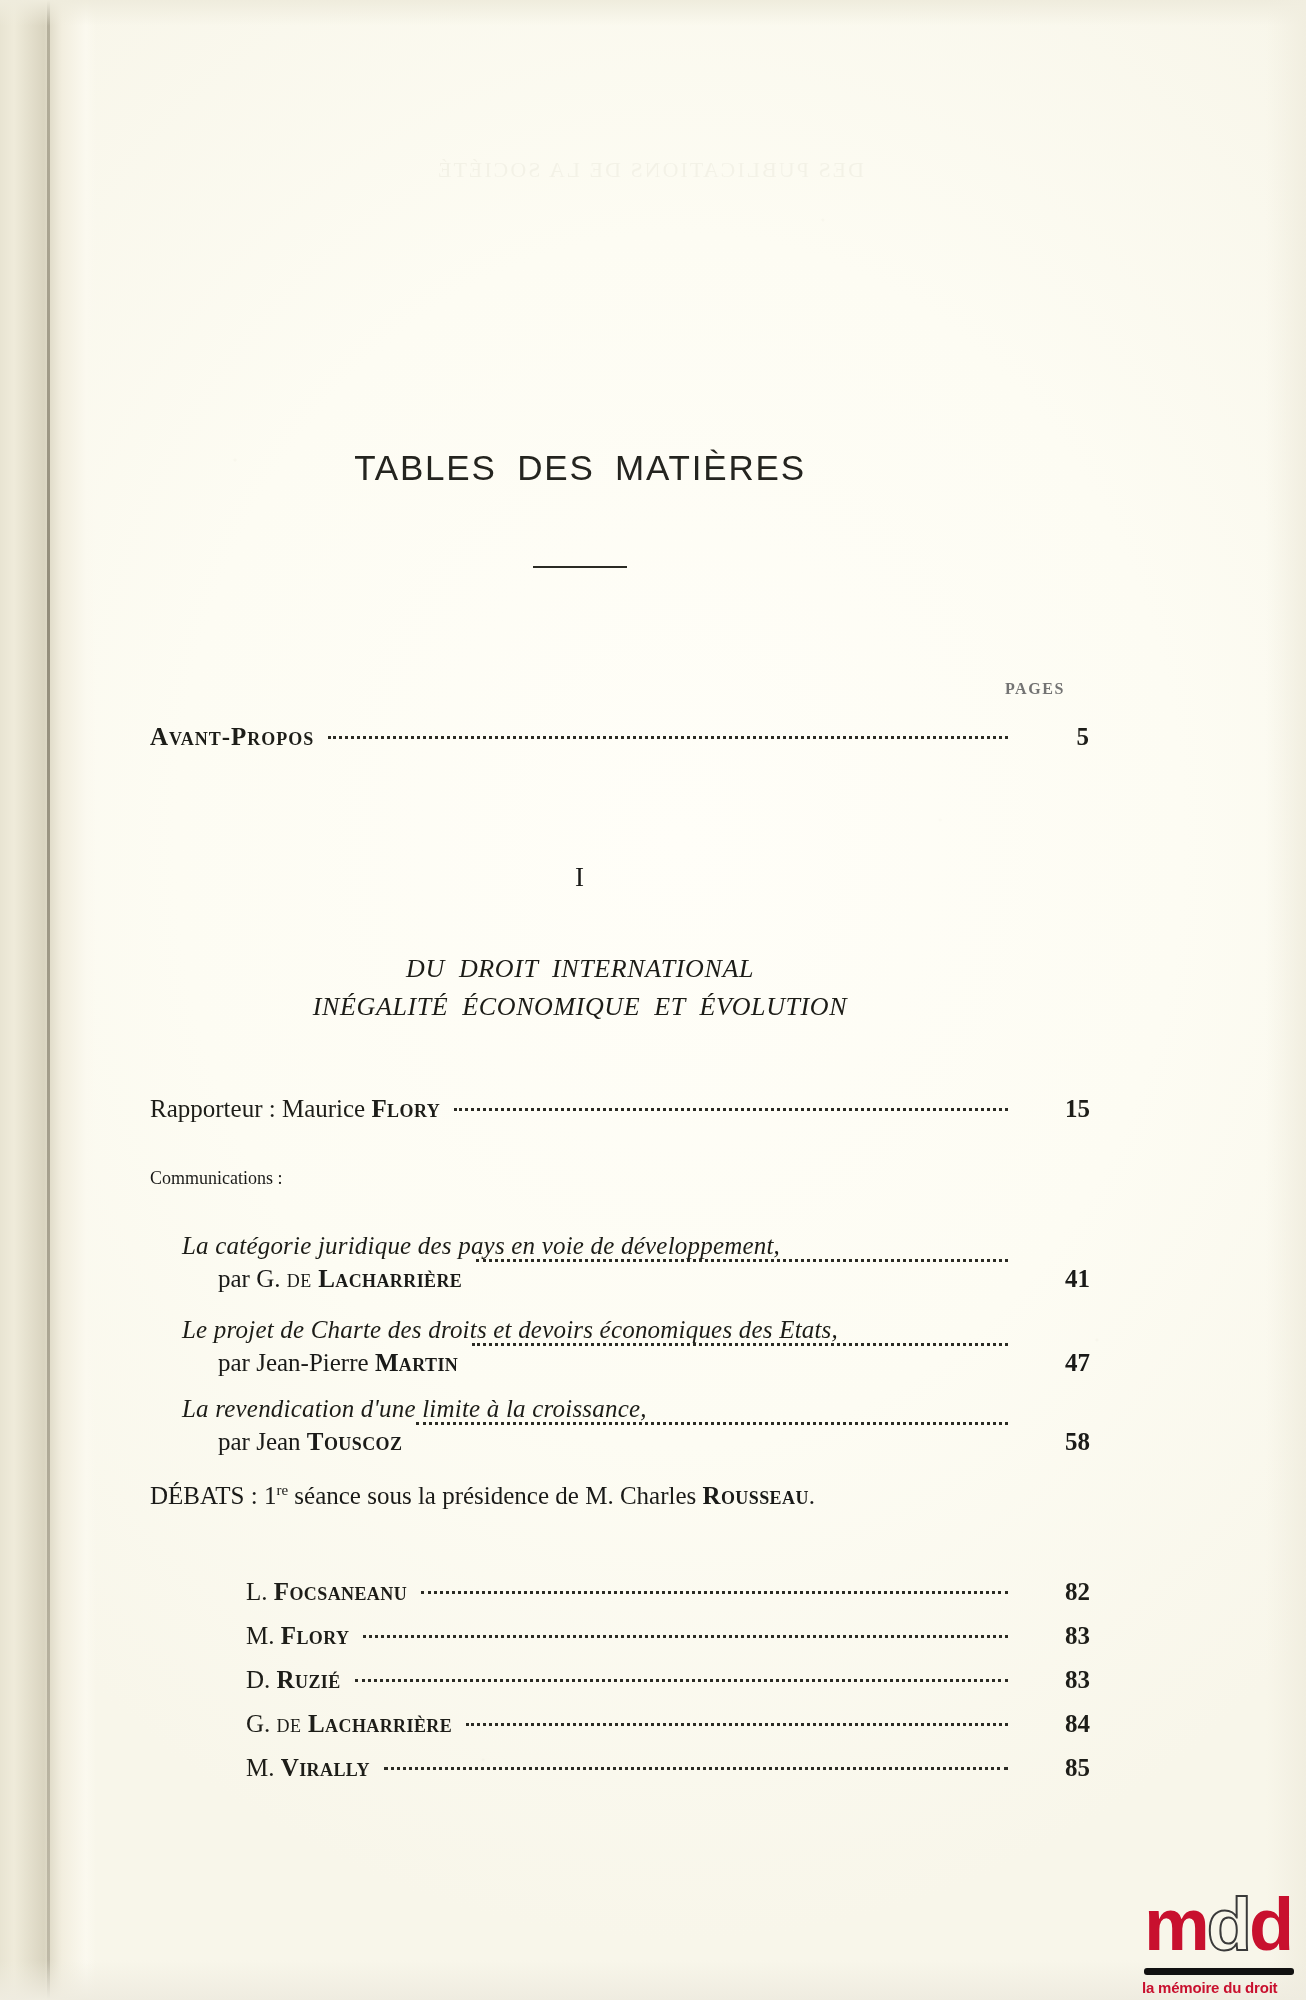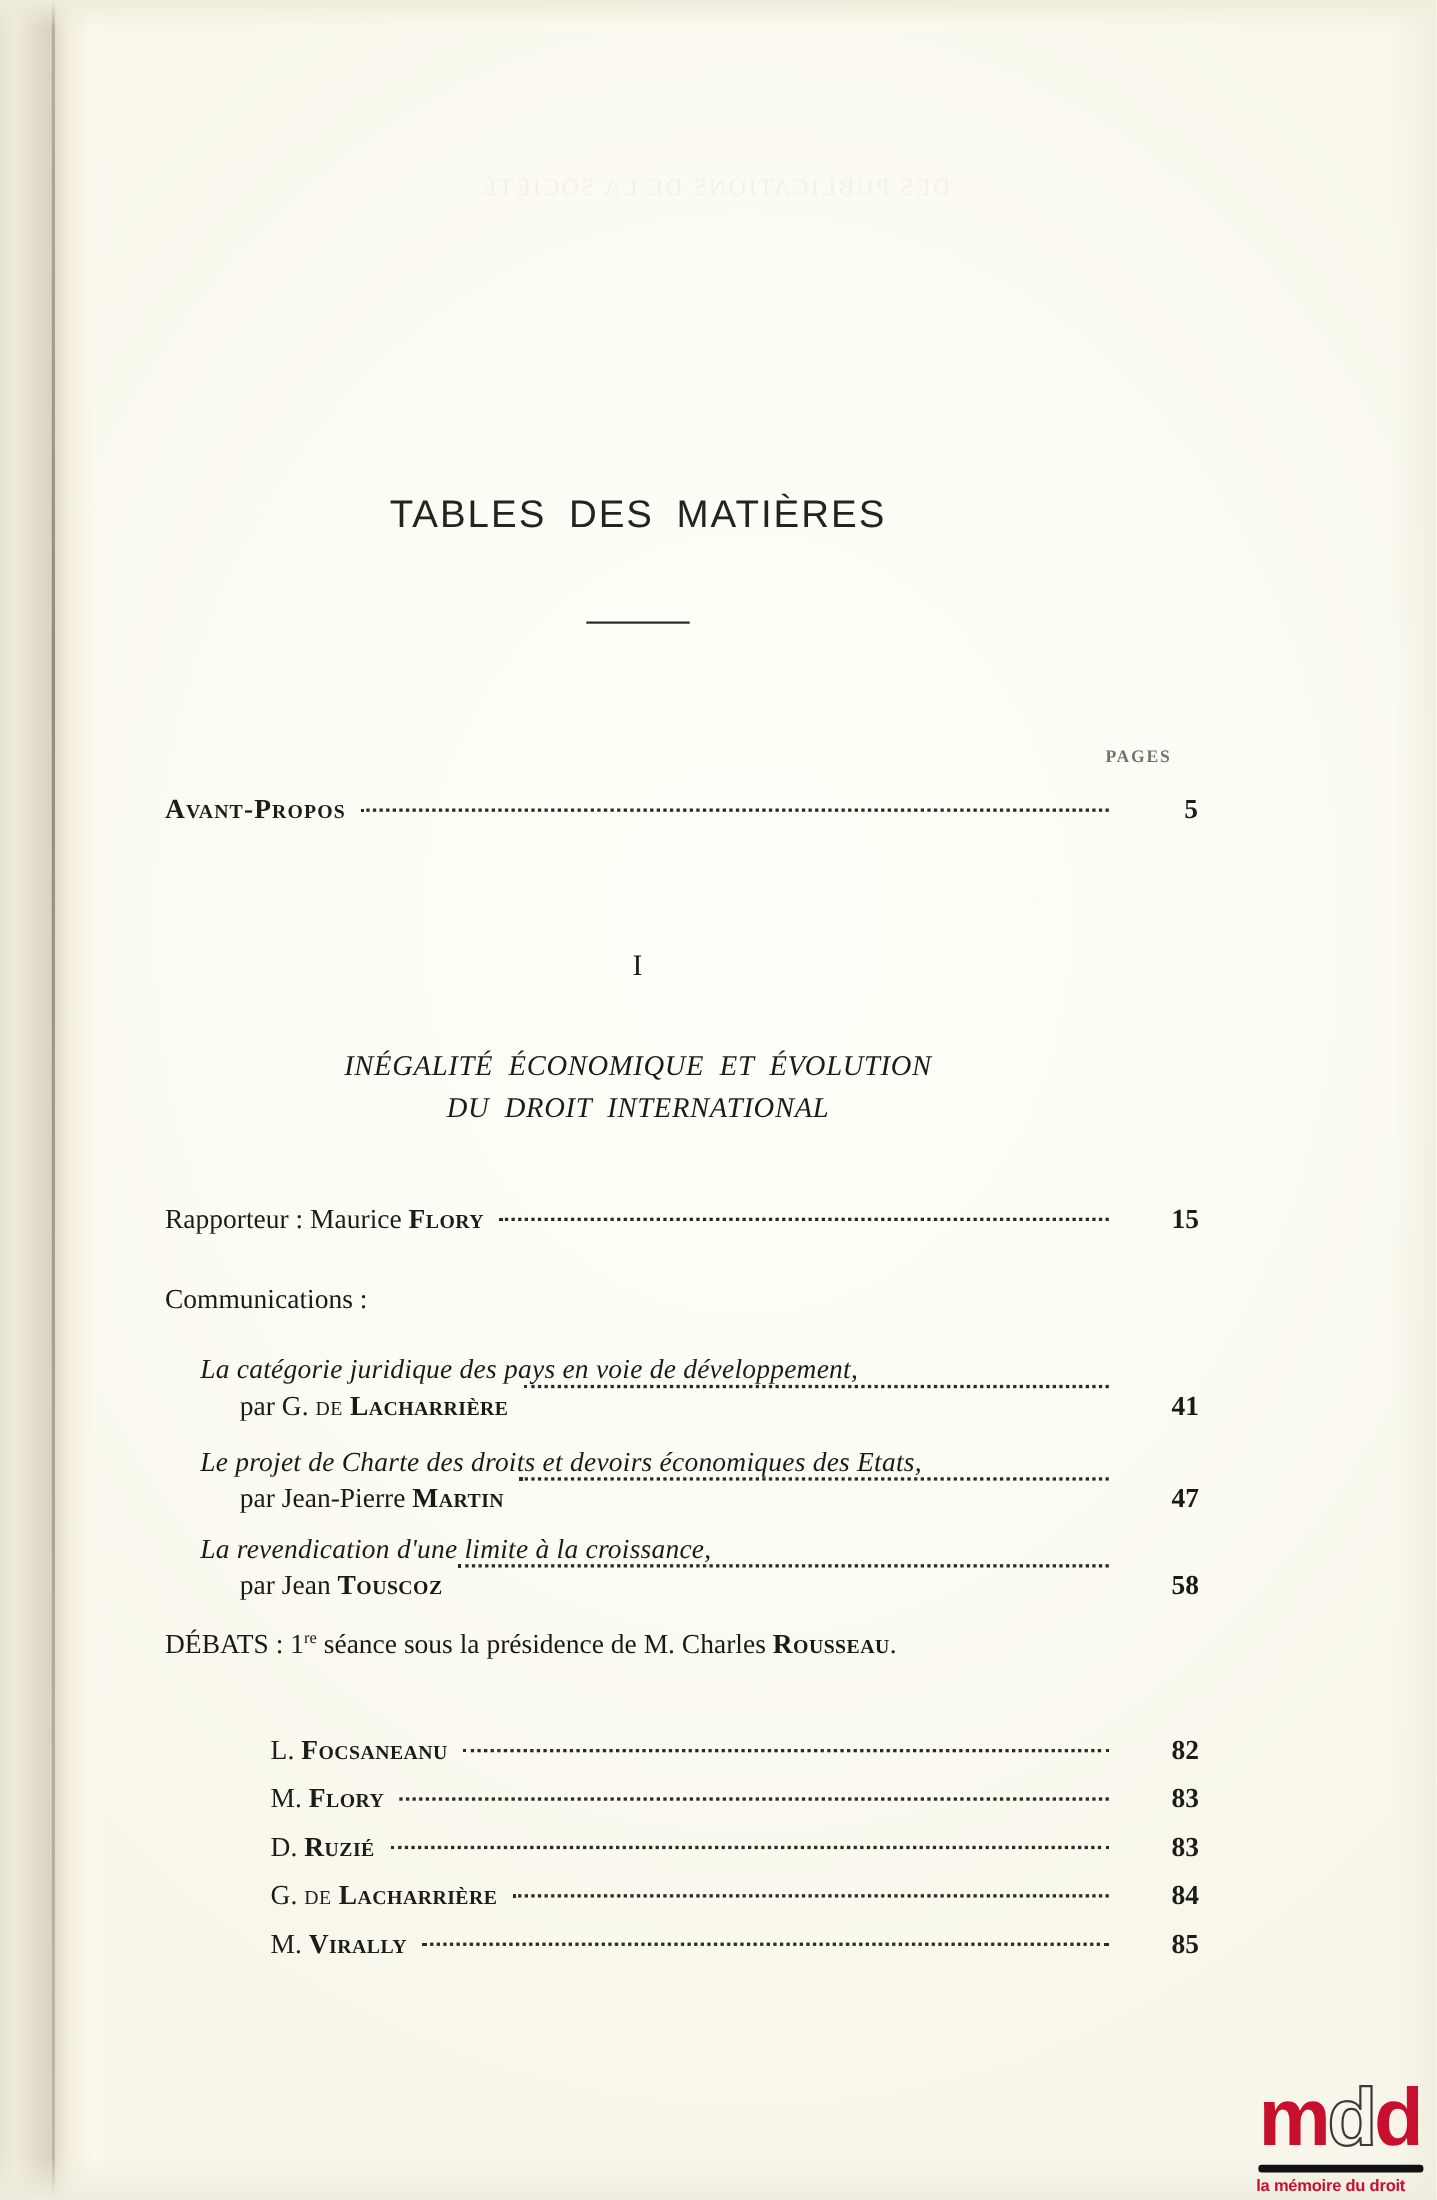--- a/index.html
+++ b/index.html
@@ -201,21 +201,21 @@
     word-spacing: 7px;
     color: #1c1c17;
   }
 
   .rapporteur { top: 1095px; left: 0; }
 
   .communications-head {
     position: absolute;
     top: 1168px;
     left: 0;
-    font-size: 25px;
+    font-size: 18px;
   }
 
   
   .comm {
     position: absolute;
     left: 32px;
     width: 908px;
   }
   .comm-title {
     font-style: italic;
@@ -336,22 +336,22 @@
     <div class="pages-label">PAGES</div>
 
     <div class="toc-line avant-propos">
       <span class="toc-label">Avant-Propos</span>
       <span class="toc-dots"></span>
       <span class="toc-page">5</span>
     </div>
 
     <div class="part-number">I</div>
     <div class="part-title">
+      <div>DU  DROIT  INTERNATIONAL</div>
       <div>INÉGALITÉ  ÉCONOMIQUE  ET  ÉVOLUTION</div>
-      <div>DU  DROIT  INTERNATIONAL</div>
     </div>
 
     <div class="toc-line rapporteur">
       <span class="toc-label"><span>Rapporteur : Maurice </span><span class="sc">Flory</span></span>
       <span class="toc-dots"></span>
       <span class="toc-page">15</span>
     </div>
 
     <div class="communications-head">Communications :</div>
 

